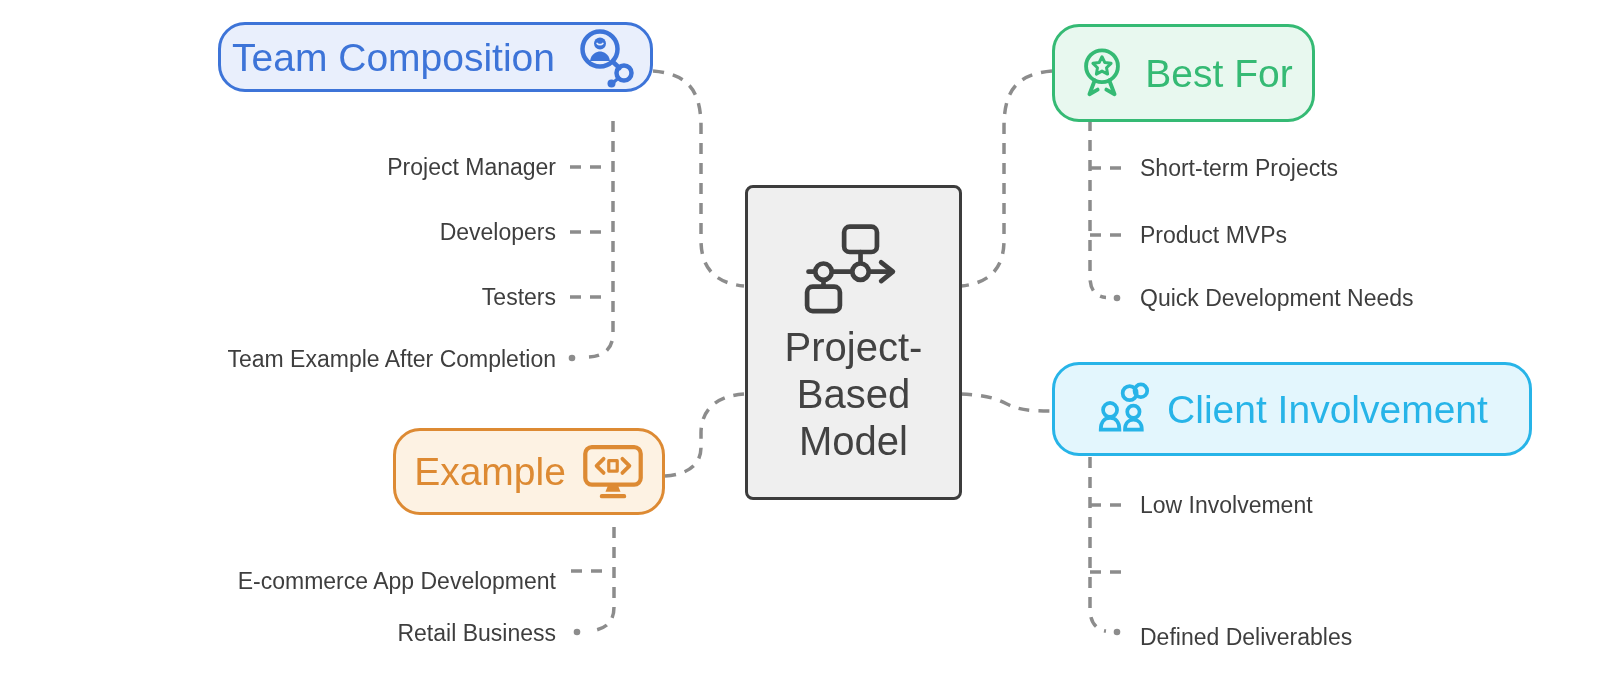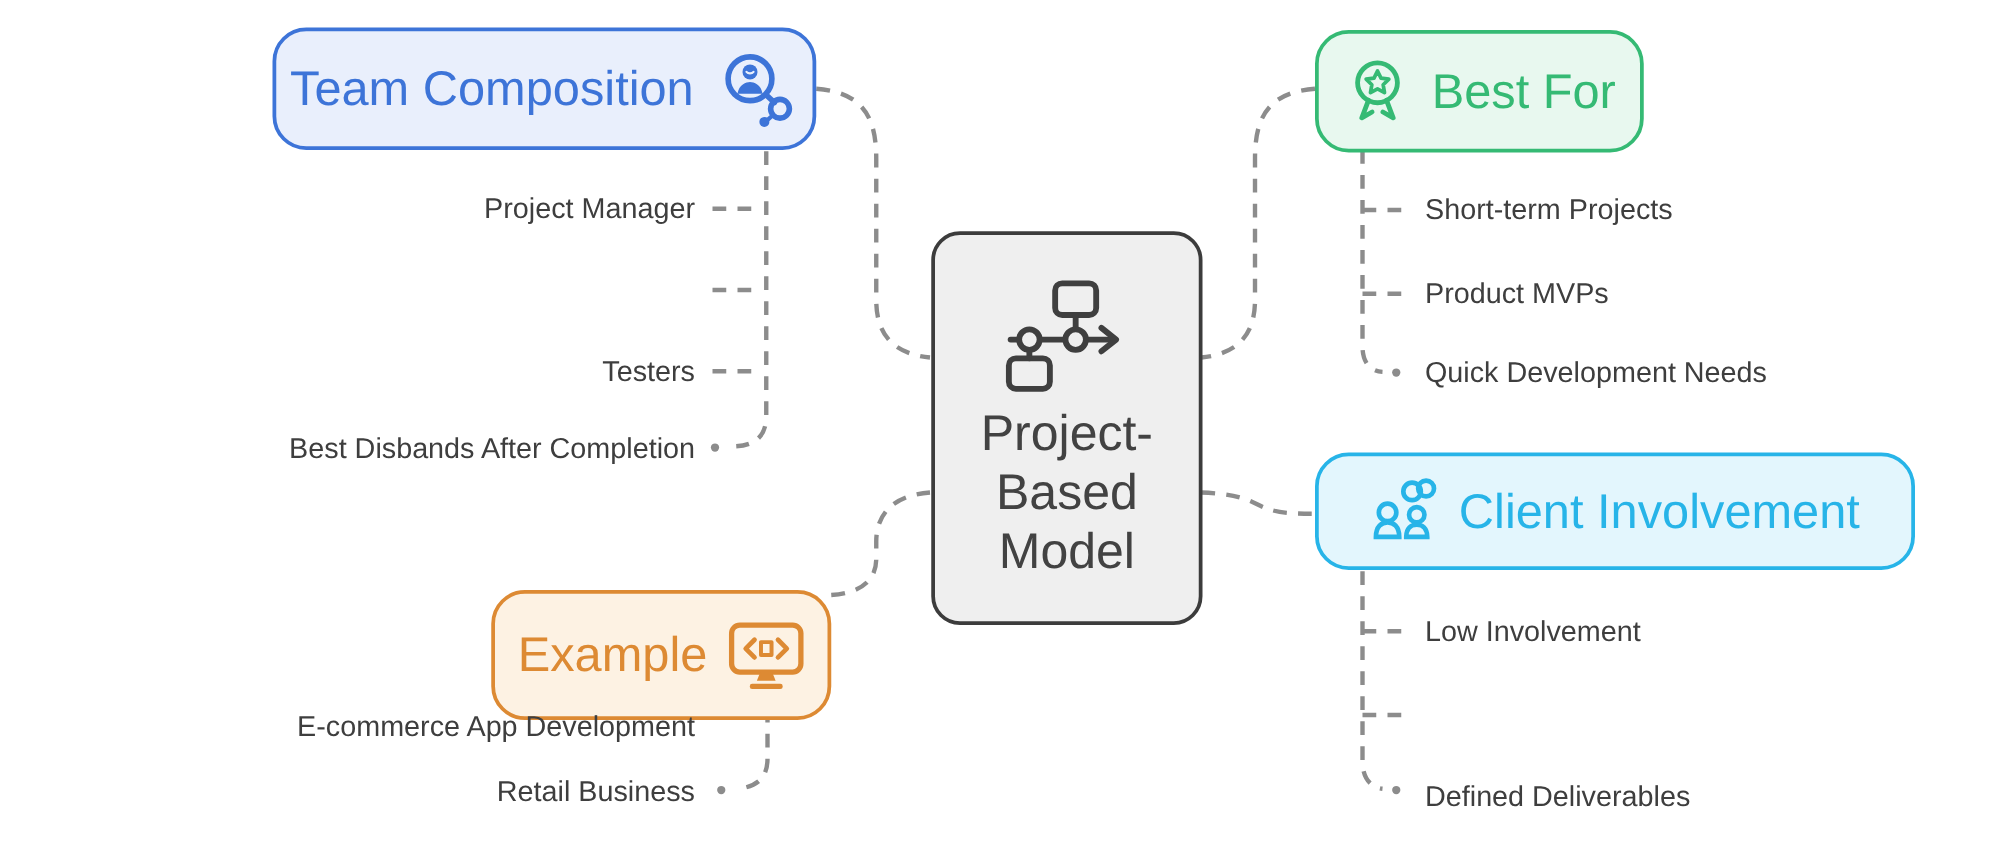--- a/index.html
+++ b/index.html
@@ -21,34 +21,34 @@
   .dot{fill:var(--connector);}
 
   .node{
     position:absolute; box-sizing:border-box;
     display:flex; align-items:center; justify-content:center;
     border-radius:27px; white-space:nowrap;
   }
   .node .blabel{font-size:39px; line-height:1;}
   .node svg{flex:0 0 auto; display:block;}
 
-  .team{left:218px; top:22px; width:435px; height:98px; gap:18px;
+  .team{left:218px; top:22px; width:435px; height:70px; gap:18px;
         border:3.5px solid var(--blue); background:var(--blue-fill); color:var(--blue);}
   .best{left:1052px; top:24px; width:263px; height:98px; gap:15px;
         border:3.5px solid var(--green); background:var(--green-fill); color:var(--green);}
-  .example{left:393px; top:428px; width:272px; height:104px; gap:16px;
-        border:3.5px solid var(--orange); background:var(--orange-fill); color:var(--orange);margin-top:44px;}
+  .example{left:393px; top:428px; width:272px; height:87px; gap:16px;
+        border:3.5px solid var(--orange); background:var(--orange-fill); color:var(--orange);}
   .client{left:1052px; top:362px; width:480px; height:94px; gap:13px;
         border:3.5px solid var(--cyan); background:var(--cyan-fill); color:var(--cyan);}
 
   .central{
     left:745px; top:185px; width:217px; height:315px;
     flex-direction:column; gap:10px;
     border:3.5px solid var(--ink); background:var(--node-fill);
-    border-radius:23px; color:#424242;
+    border-radius:8px; color:#424242;
   }
   .central-label{
     font-size:40px; line-height:1.17; text-align:center; white-space:pre-line;
   }
 
   .leaf{
     position:absolute; transform:translateY(-50%);
     font-size:23px; color:var(--text); white-space:nowrap; line-height:1;
   }
   .leaf.l{right:1044px; text-align:right;}
@@ -155,22 +155,23 @@
         <circle cx="15" cy="31" r="7.5"></circle>
         <path d="M5 52 C5 43 10 39.5 15 39.5 C20 39.5 25 43 25 52 Z"></path>
         <circle cx="40" cy="33" r="6.6"></circle>
         <path d="M31 52 C31 44.5 35.5 41.5 40 41.5 C44.5 41.5 49 44.5 49 52 Z"></path>
       </g>
     </svg>
     <span class="blabel">Client Involvement</span>
   </div>
 
   <div class="leaf l" style="top:167px">Project Manager</div>
+  <div class="leaf l" style="top:232px">Developers</div>
   <div class="leaf l" style="top:297px">Testers</div>
-  <div class="leaf l" style="top:359px">Best Disbands After Completion</div>
+  <div class="leaf l" style="top:359px">Team Example After Completion</div>
 
   <div class="leaf l" style="top:581px">E-commerce App Development</div>
   <div class="leaf l" style="top:633px">Retail Business</div>
 
   <div class="leaf r" style="top:168px">Short-term Projects</div>
   <div class="leaf r" style="top:235px">Product MVPs</div>
   <div class="leaf r" style="top:298px">Quick Development Needs</div>
 
   <div class="leaf r" style="top:505px">Low Involvement</div>
   <div class="leaf r" style="top:637px">Defined Deliverables</div>

